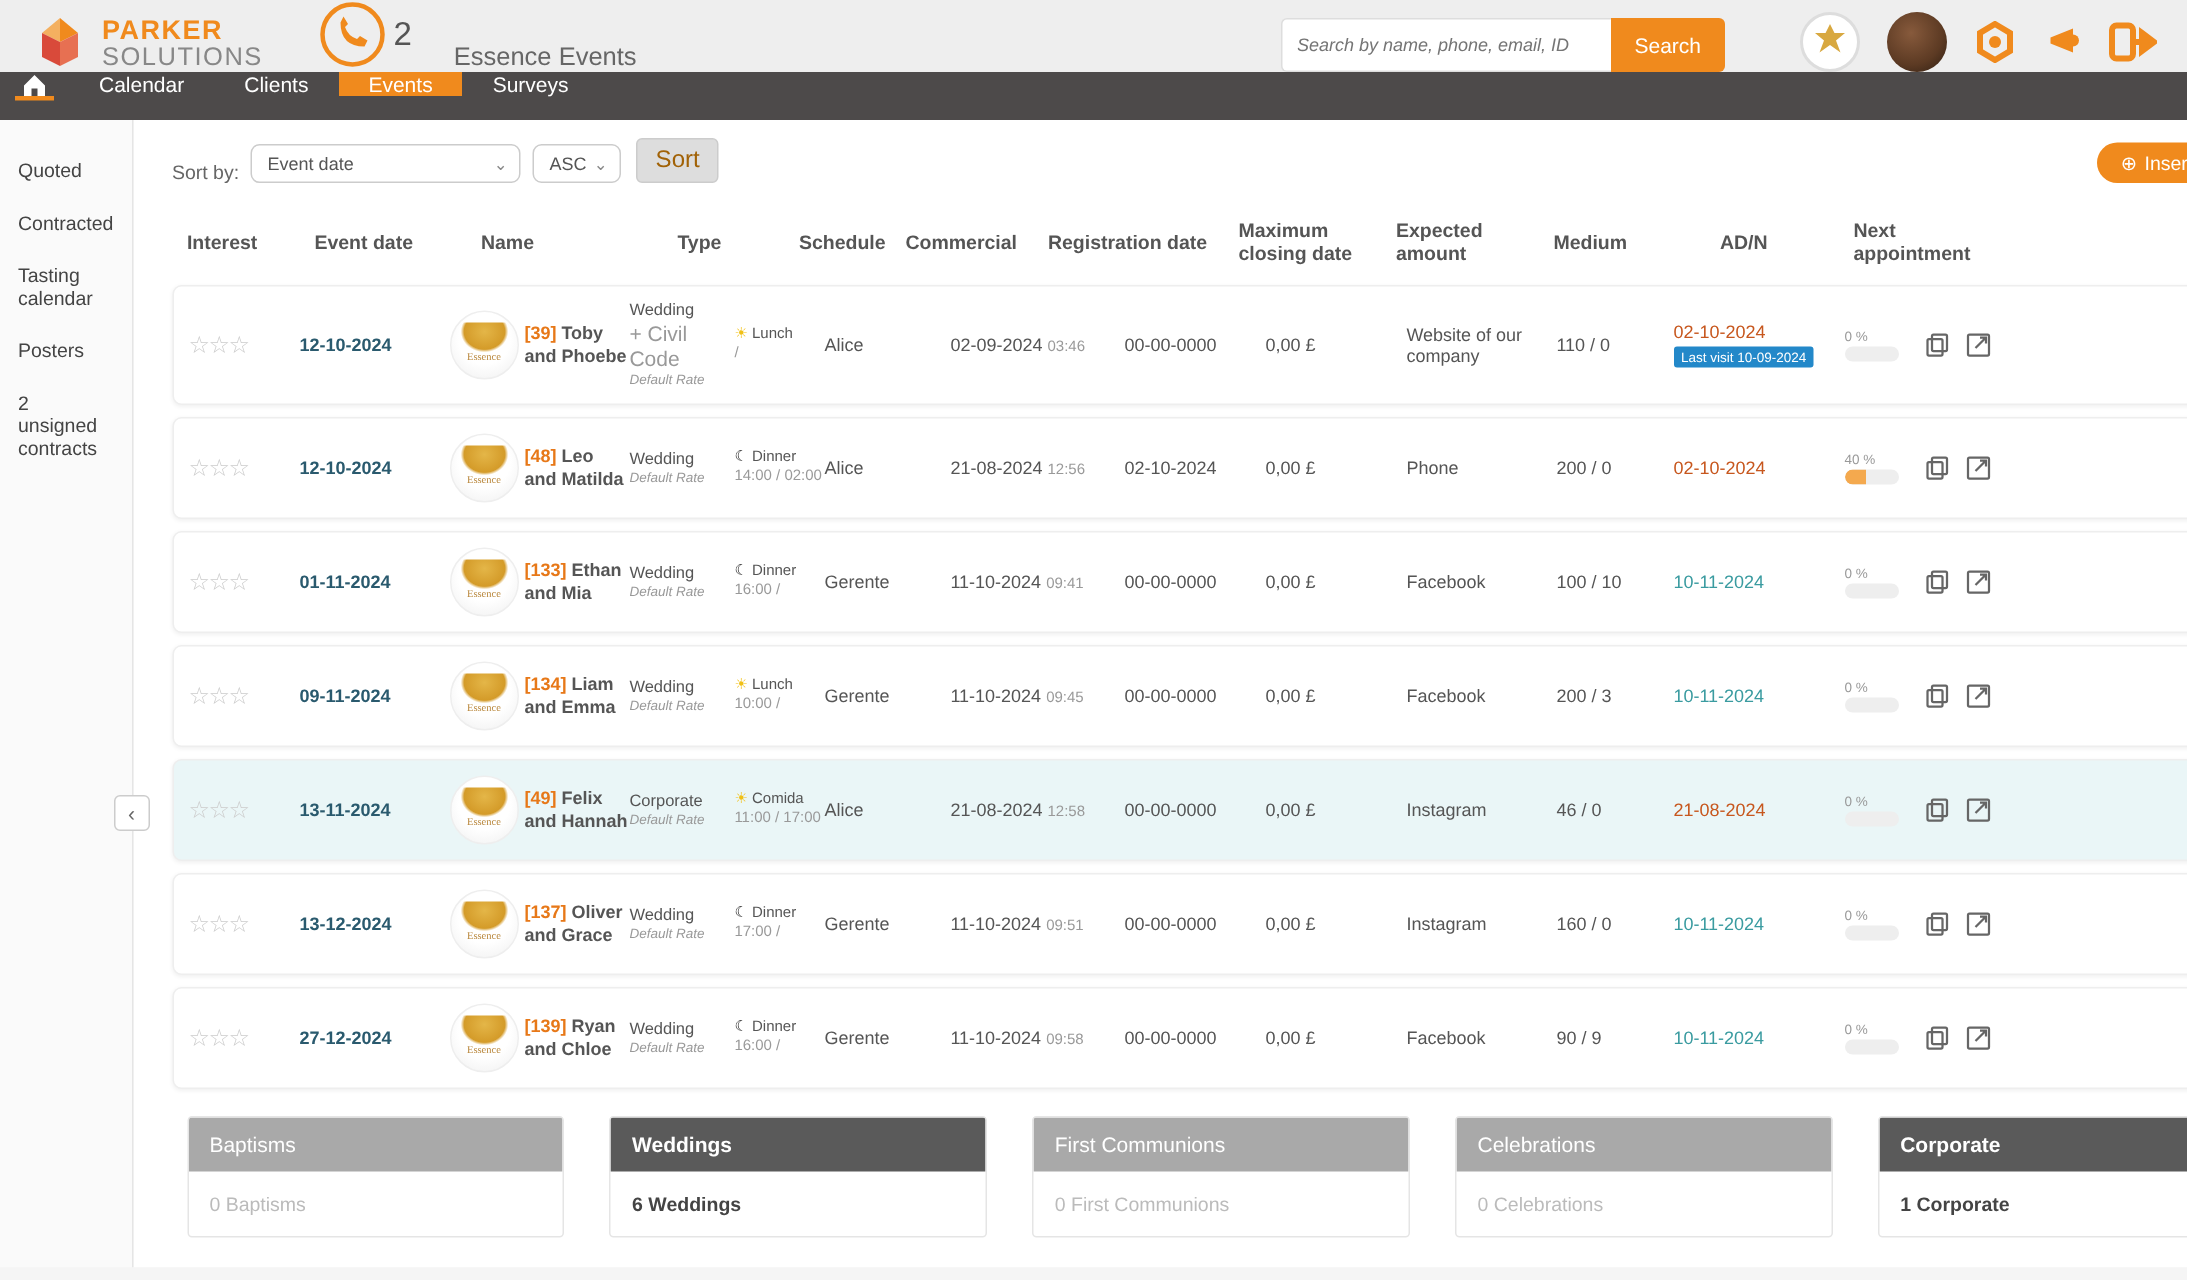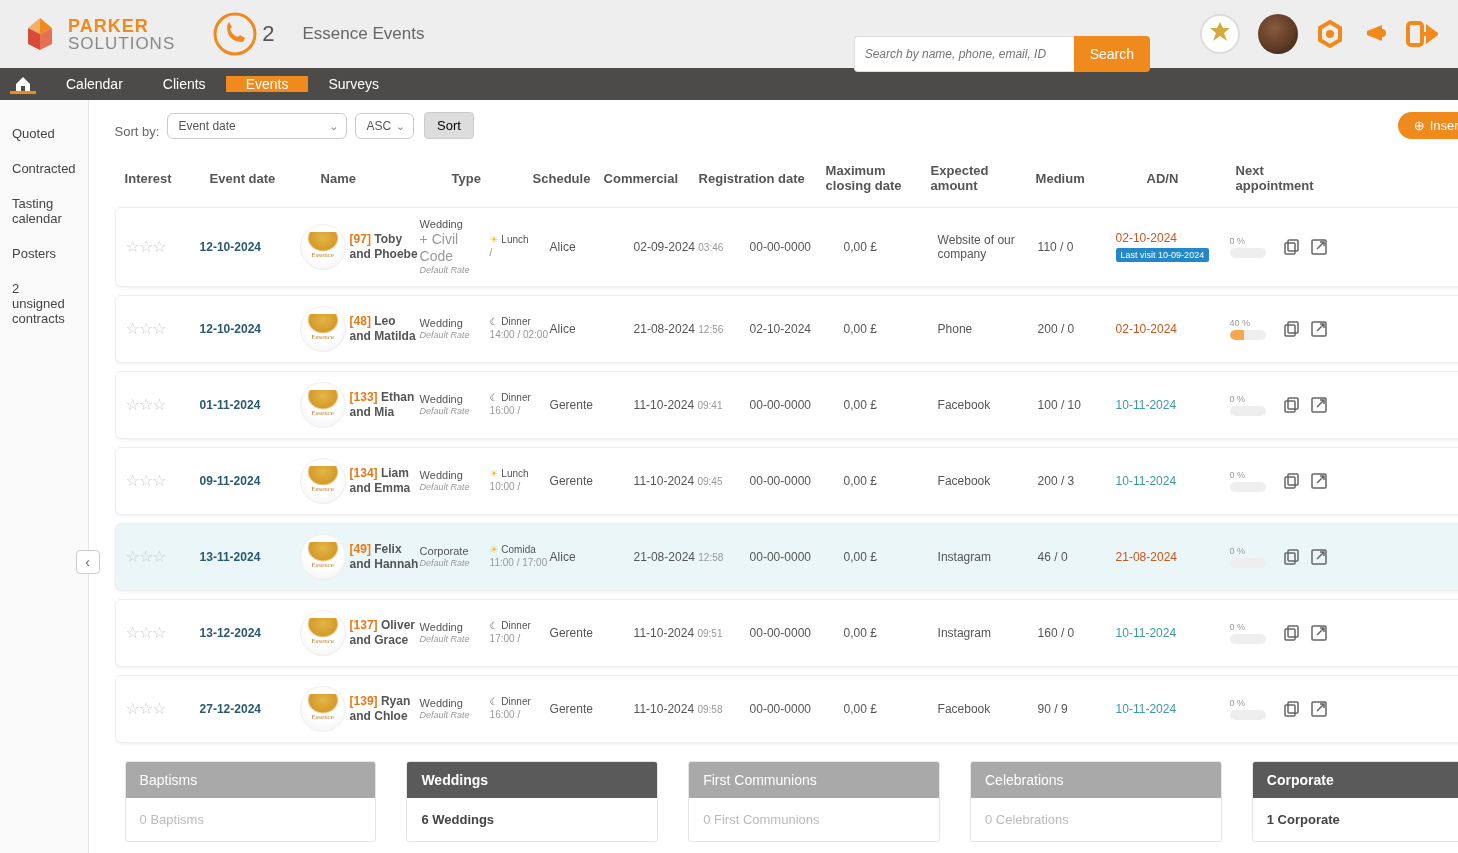--- a/index.html
+++ b/index.html
@@ -1,60 +1,60 @@
 <!DOCTYPE html>
 <html><head>
 <meta charset="utf-8">
 <style>
   * { box-sizing: border-box; margin: 0; padding: 0; }
   body { font-family: Arial, Helvetica, sans-serif; font-size: 13px; color: #555; background: #f5f5f5; width: 1458px; }
   
   
-  .top-header { background: #eeeeee; height: 68px; display: flex; align-items: center; padding: 0 20px; }
+  .top-header { background: #eeeeee; height: 48px; display: flex; align-items: flex-end; padding: 0 20px; }
   .logo-area { display: flex; align-items: center; gap: 8px; }
   .logo-mark { width: 40px; height: 40px; position: relative; }
   .logo-text { display: flex; flex-direction: column; line-height: 1; }
   .logo-text .l1 { color: #f08a1d; font-weight: bold; font-size: 18px; letter-spacing: 1px; }
   .logo-text .l2 { color: #888; font-size: 17px; letter-spacing: 1px; }
   .phone-badge { margin-left: 35px; display: flex; align-items: center; color: #f08a1d; }
   .phone-badge svg { stroke: #f08a1d; }
   .phone-badge .count { font-size: 22px; color: #555; margin-left: 2px; }
   .venue-name { margin-left: 28px; font-size: 17px; color: #666; }
   .spacer { flex: 1; }
   .search-bar { display: flex; margin-right: 50px; margin-top: 40px; }
   .search-input { width: 220px; height: 36px; border: 1px solid #ddd; border-right: none; border-radius: 4px 0 0 4px; padding: 0 10px; font-size: 12px; color: #888; font-style: italic; background:#fff; }
   .search-btn { background: #f08a1d; color: #fff; border: none; height: 36px; padding: 0 16px; border-radius: 0 4px 4px 0; font-size: 14px; cursor: pointer; }
   .header-icons { display: flex; align-items: center; gap: 18px; }
   .avatar-circle { width: 40px; height: 40px; border-radius: 50%; border: 2px solid #ddd; background: #fff; display: flex; align-items: center; justify-content: center; overflow: hidden; }
   .avatar-circle.user { background: radial-gradient(circle at 40% 35%, #875a3c 0%, #5c3a23 60%, #2c1d12 100%); border:none; }
   .icon-orange { color: #f08a1d; display:flex; align-items:center; }
 
   
-  .nav-bar { background: #4d4a4a; height: 32px; display: flex; align-items: center; }
+  .nav-bar { background: #4d4a4a; height: 32px; display: flex; align-items: flex-start; }
   .nav-item { color: #fff; padding: 0 20px; display: flex; align-items: center; font-size: 14px; cursor: pointer; }
   .nav-item.home { padding: 0 14px; }
   .nav-item.home-underline { position:relative; }
   .nav-item.home-underline::after { content:''; position:absolute; left:10px; right:10px; bottom:-1px; height:3px; background:#f08a1d; }
   .nav-item.active-tab { background: #f08a1d; font-weight: normal; }
 
   
   .main { display: flex; }
   .sidebar { width: 180px; background: #fafafa; border-right: 1px solid #e5e5e5; padding-top: 16px; position: relative; min-height: 760px; }
   .side-item { padding: 10px 12px; font-size: 13px; color: #444; cursor: pointer; }
   .side-collapse { position: absolute; top: 450px; right: -12px; width: 24px; height: 24px; border: 1px solid #ccc; border-radius: 4px; background: #fff; display:flex; align-items:center; justify-content:center; cursor:pointer; font-size:14px; color:#666; }
 
   .content { flex: 1; padding: 12px 26px 20px; background: #fff; }
 
   
   .toolbar { display: flex; align-items: flex-end; margin-bottom: 10px; }
   .sort-label { font-size: 13px; color: #666; margin-right: 8px; }
   .select { border: 1px solid #ccc; border-radius: 6px; padding: 5px 28px 5px 10px; font-size: 12px; color: #555; background: #fff; position: relative; cursor:pointer; display:inline-flex; align-items:center; }
   .select .chev { position:absolute; right:8px; color:#888; font-size:11px; }
   .select.small { padding: 5px 22px 5px 10px; }
-  .sort-btn { margin-left: 10px; border: 1px solid #ccc; background: #ddd; border-radius: 4px; padding: 5px 12px; font-size: 13px; cursor:pointer; color:#000000; }
+  .sort-btn { margin-left: 10px; border: 1px solid #ccc; background: #ddd; border-radius: 4px; padding: 5px 12px; font-size: 16px; cursor:pointer; color:#a16207; }
   .insert-btn { margin-left: auto; background: #f08a1d; color: #fff; border: none; border-radius: 14px; padding: 6px 16px; font-size: 13px; cursor: pointer; display:flex; align-items:center; gap:5px; }
 
   
   .tbl-header { display: grid; grid-template-columns: 74px 100px 120px 70px 60px 84px 116px 94px 94px 100px 78px 114px 52px 80px; gap: 11px; padding: 14px 10px; font-size: 13px; font-weight: bold; color: #555; align-items:center; }
   .tbl-header > div { padding-right: 6px; }
   .row-card { display: grid; grid-template-columns: 74px 100px 120px 70px 60px 84px 116px 94px 94px 100px 78px 114px 52px 80px; align-items: center; background: #fff; border: 1px solid #eee; border-radius: 6px; box-shadow: 0 1px 3px rgba(0,0,0,0.06); padding: 10px; margin-bottom: 8px; font-size: 12px; min-height:64px; }
   .row-card.hl { background: #eaf6f7; }
   .stars { color: #ccc; letter-spacing: -1px; font-size: 16px; }
   .event-date { color: #2a5a6e; font-weight: bold; font-size: 12px; }
   .name-cell { display: flex; align-items: center; gap: 4px; }
@@ -211,21 +211,21 @@
     </div>
 
     <div id="rows-container">
         <div class="row-card">
     <div class="stars">☆☆☆</div>
     <div class="event-date">12-10-2024</div>
     <div class="name-cell">
       <div class="venue-logo">
               <span>Essence</span>
             </div>
-      <div class="name-text"><span class="idnum">[97]</span> <span class="nm">Toby and Phoebe</span></div>
+      <div class="name-text"><span class="idnum">[39]</span> <span class="nm">Toby and Phoebe</span></div>
     </div>
     <div class="type-cell">
       <div>Wedding</div>
             <div class="sub">+ Civil Code</div>
             <div class="rate">Default Rate</div>
     </div>
     <div class="sched-cell">
       <span class="sun">☀</span> Lunch<br><span style="color:#999">/</span>
     </div>
     <div>Alice</div>

